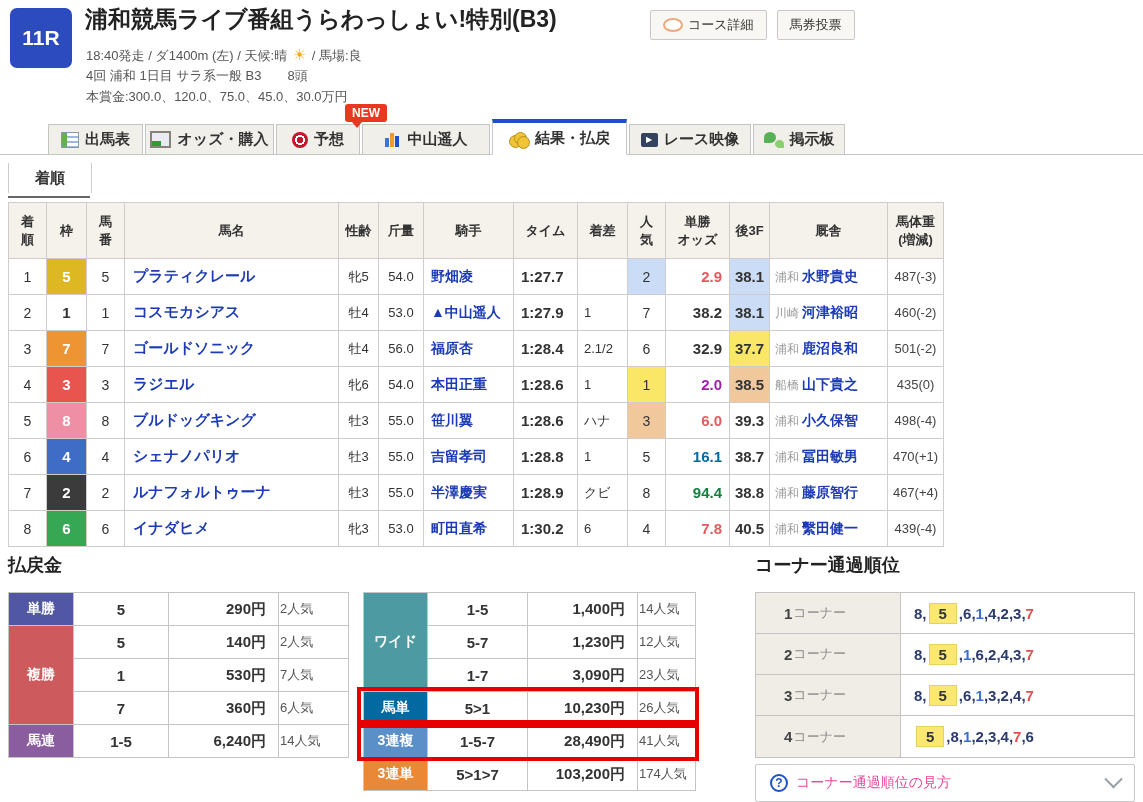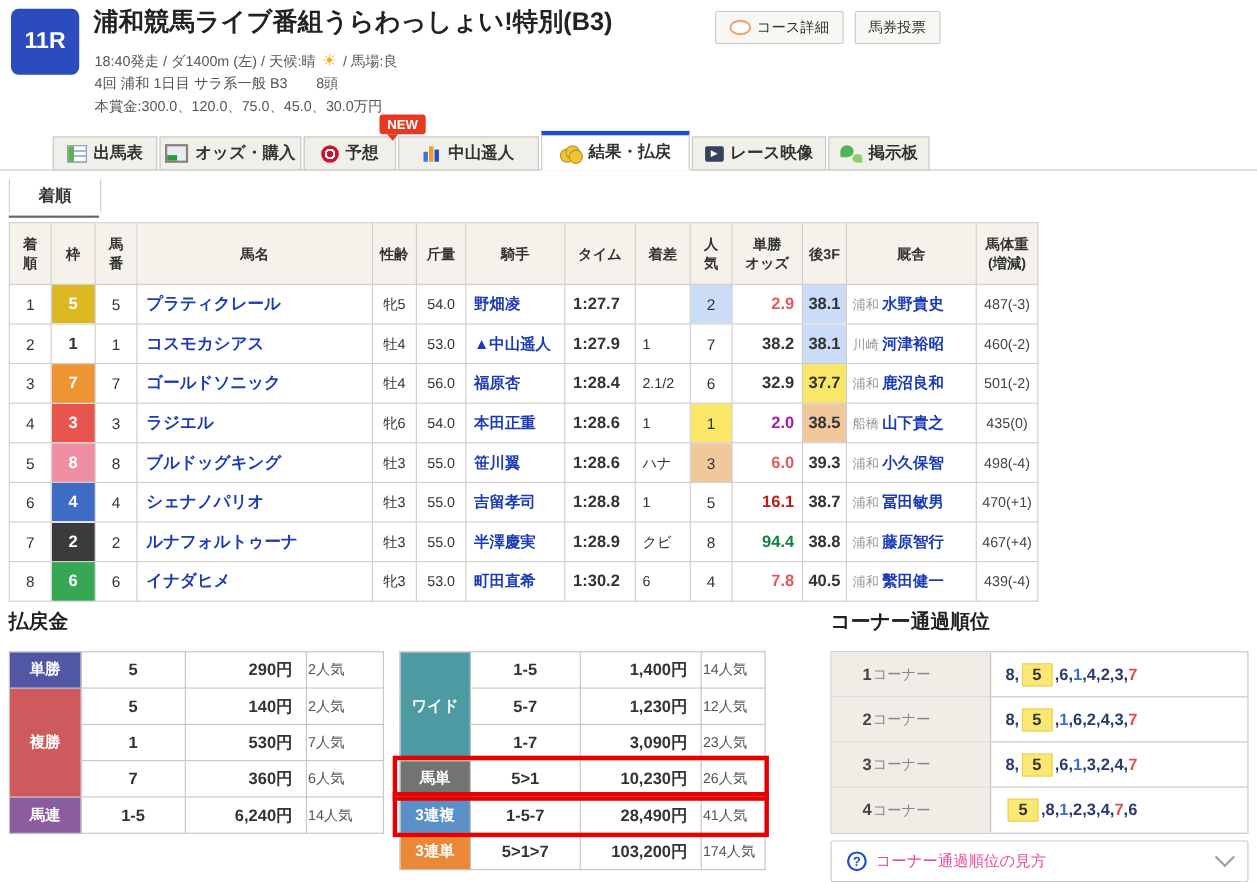--- a/index.html
+++ b/index.html
@@ -322,21 +322,21 @@
           <td class="c-rank">6</td>
           <td class="c-waku" style="background: rgb(63, 108, 196); color: rgb(255, 255, 255);">4</td>
           <td>4</td>
           <td class="c-name"><span class="link">シェナノパリオ</span></td>
           <td class="c-small">牡3</td>
           <td class="c-small">55.0</td>
           <td class="c-jockey"><span class="link">吉留孝司</span></td>
           <td class="c-time">1:28.8</td>
           <td class="c-margin">1</td>
           <td>5</td>
-          <td class="c-odds" style="color: #b91c1c;">16.1</td>
+          <td class="c-odds" style="color: #0369a1;">16.1</td>
           <td class="c-3f">38.7</td>
           <td class="c-stable"><span class="area">浦和</span><span class="link">冨田敏男</span></td>
           <td class="c-bw">470(+1)</td>
         </tr>
         <tr>
           <td class="c-rank">7</td>
           <td class="c-waku" style="background: rgb(59, 59, 59); color: rgb(255, 255, 255);">2</td>
           <td>2</td>
           <td class="c-name"><span class="link">ルナフォルトゥーナ</span></td>
           <td class="c-small">牡3</td>
@@ -426,21 +426,21 @@
           <td class="combo">5-7</td>
           <td class="amount">1,230円</td>
           <td class="pop">12人気</td>
         </tr>
         <tr>
           <td class="combo">1-7</td>
           <td class="amount">3,090円</td>
           <td class="pop">23人気</td>
         </tr>
         <tr>
-          <th rowspan="1" style="background: #737373;">馬単</th>
+          <th rowspan="1" style="background: #0369a1;">馬単</th>
           <td class="combo">5&gt;1</td>
           <td class="amount">10,230円</td>
           <td class="pop">26人気</td>
         </tr>
         <tr>
           <th rowspan="1" style="background: rgb(91, 143, 199);">3連複</th>
           <td class="combo">1-5-7</td>
           <td class="amount">28,490円</td>
           <td class="pop">41人気</td>
         </tr>

